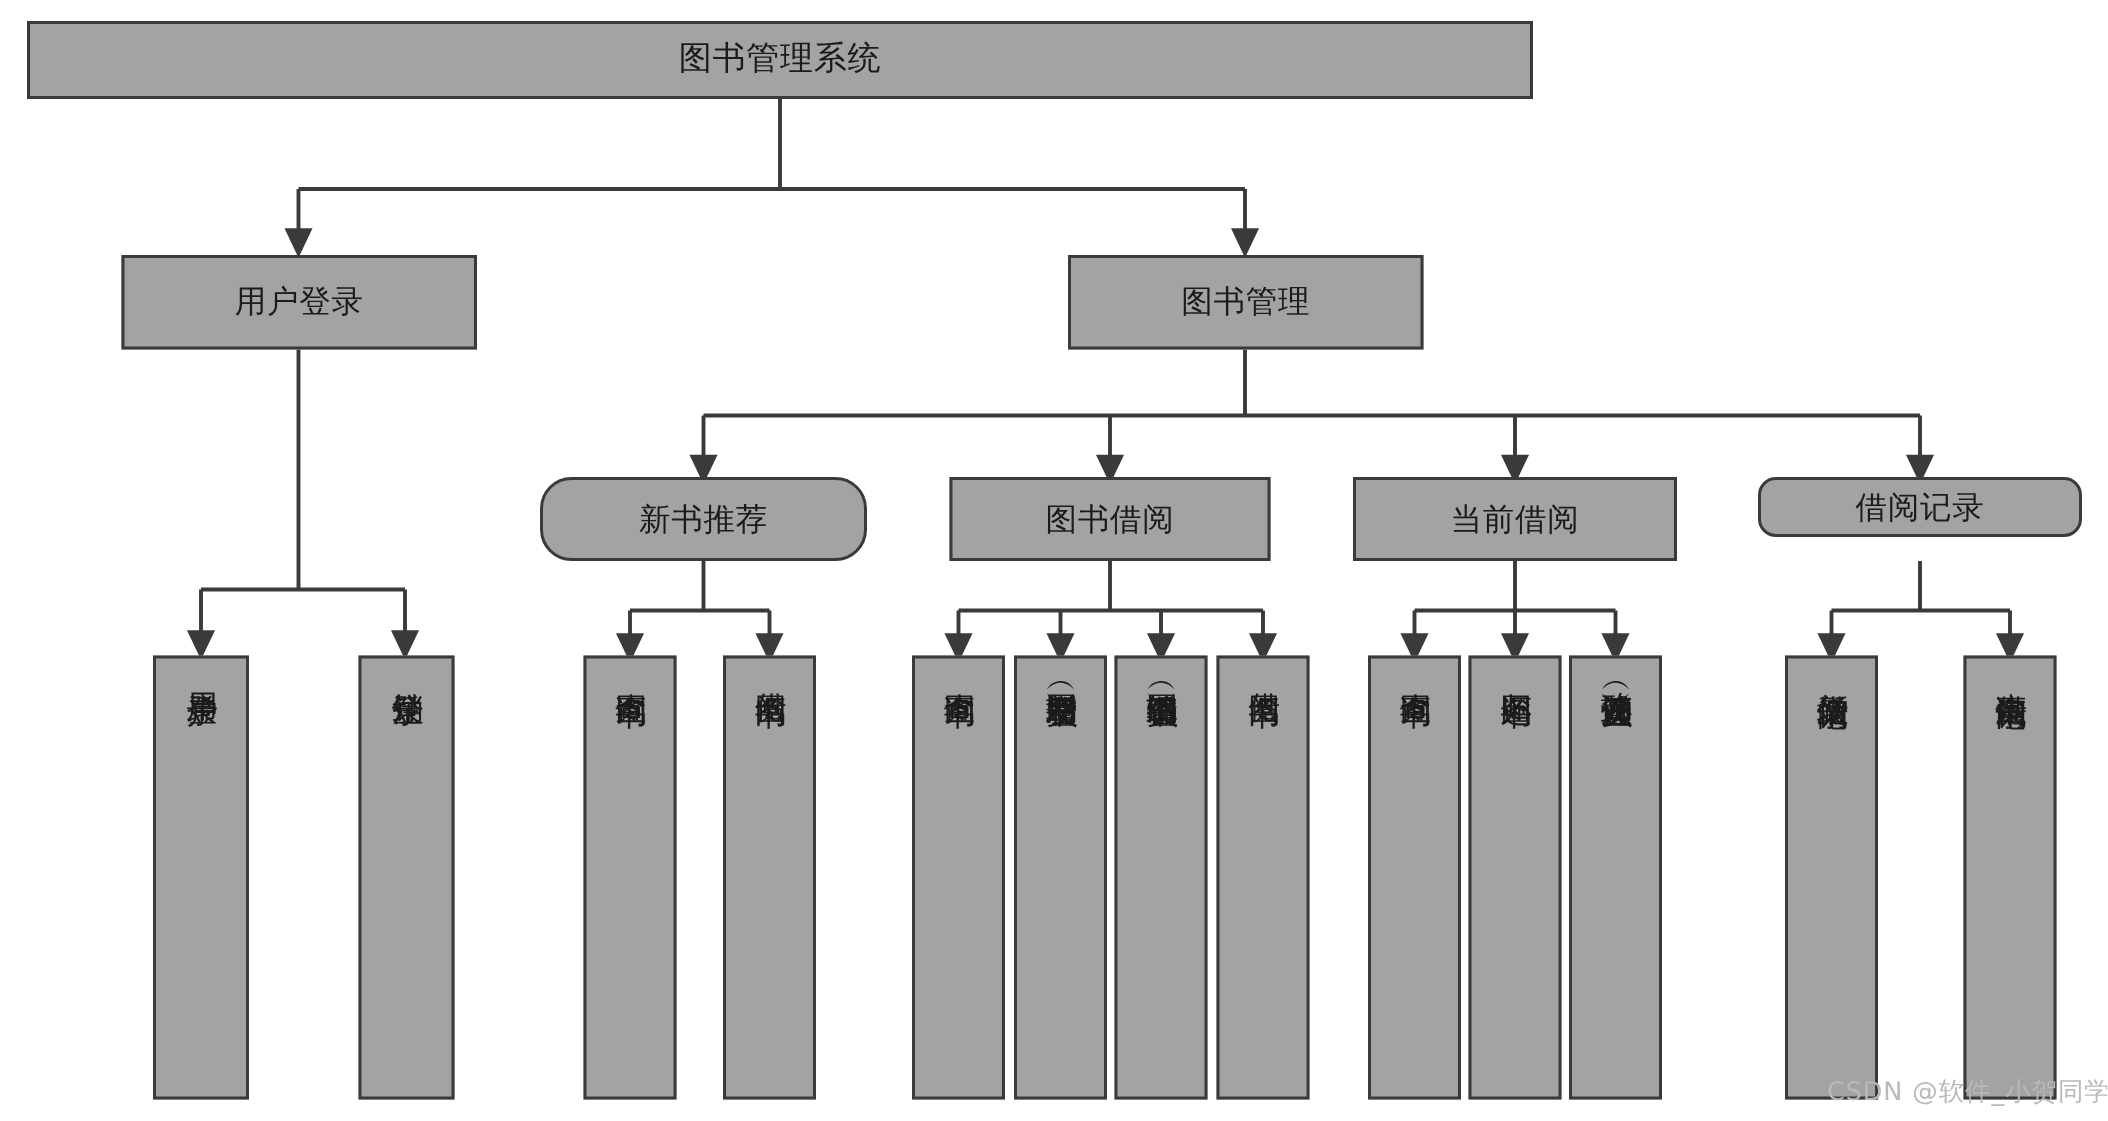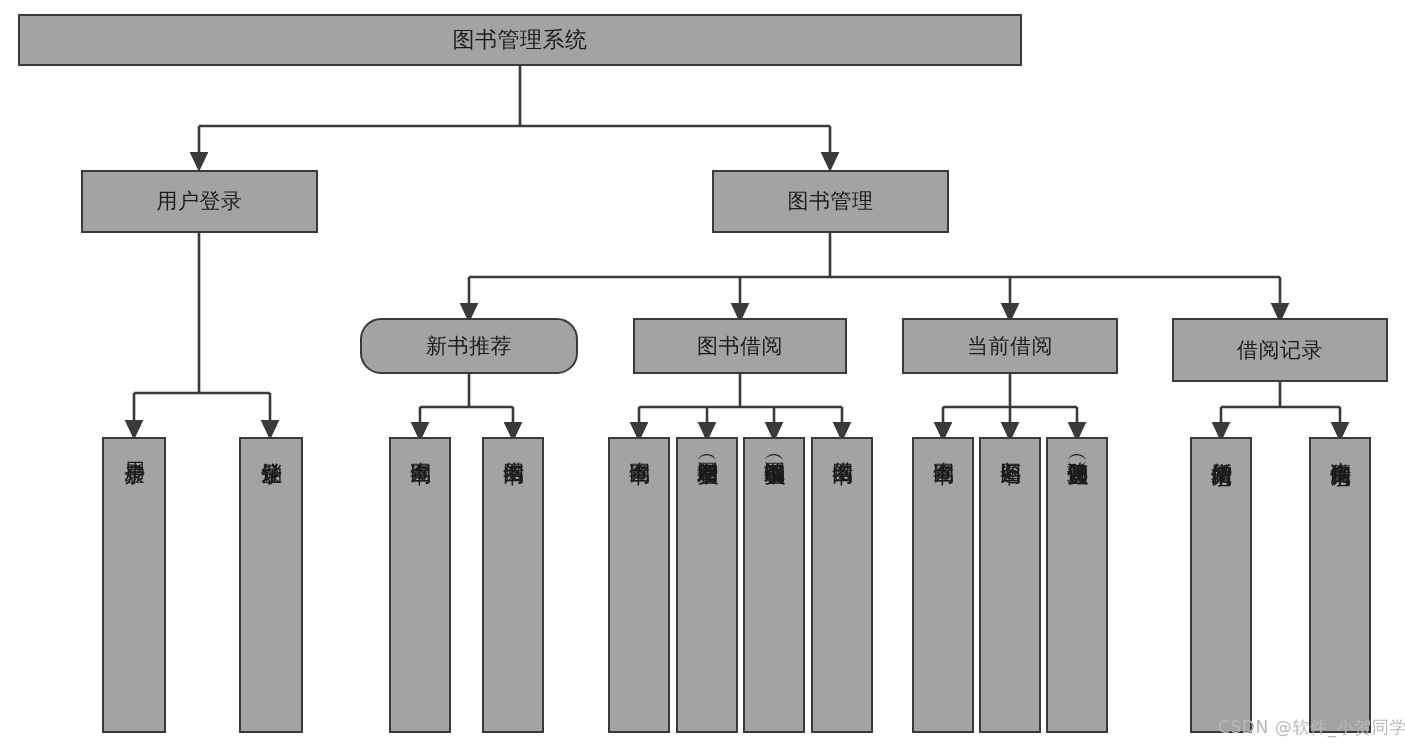--- a/index.html
+++ b/index.html
@@ -139,21 +139,21 @@
 
   <div class="node level2" style="left:360px; top:318px; width:218px; height:56px;border-radius:21px;">
     <span class="label">新书推荐</span>
   </div>
   <div class="node level2" style="left:633px; top:318px; width:214px; height:56px;align-items:center;">
     <span class="label">图书借阅</span>
   </div>
   <div class="node level2" style="left:902px; top:318px; width:216px; height:56px;align-items:center;">
     <span class="label">当前借阅</span>
   </div>
-  <div class="node level2" style="left:1172px; top:318px; width:216px; height:64px;">
+  <div class="node level2" style="left:1172px; top:318px; width:216px; height:40px;border-radius:12px;">
     <span class="label">借阅记录</span>
   </div>
 
   <div class="node leaf" style="left:102px; top:437px; width:64px; height:296px;">
     <span class="label">用户登录</span>
   </div>
   <div class="node leaf" style="left:239px; top:437px; width:64px; height:296px;">
     <span class="label">注销登录</span>
   </div>
 

